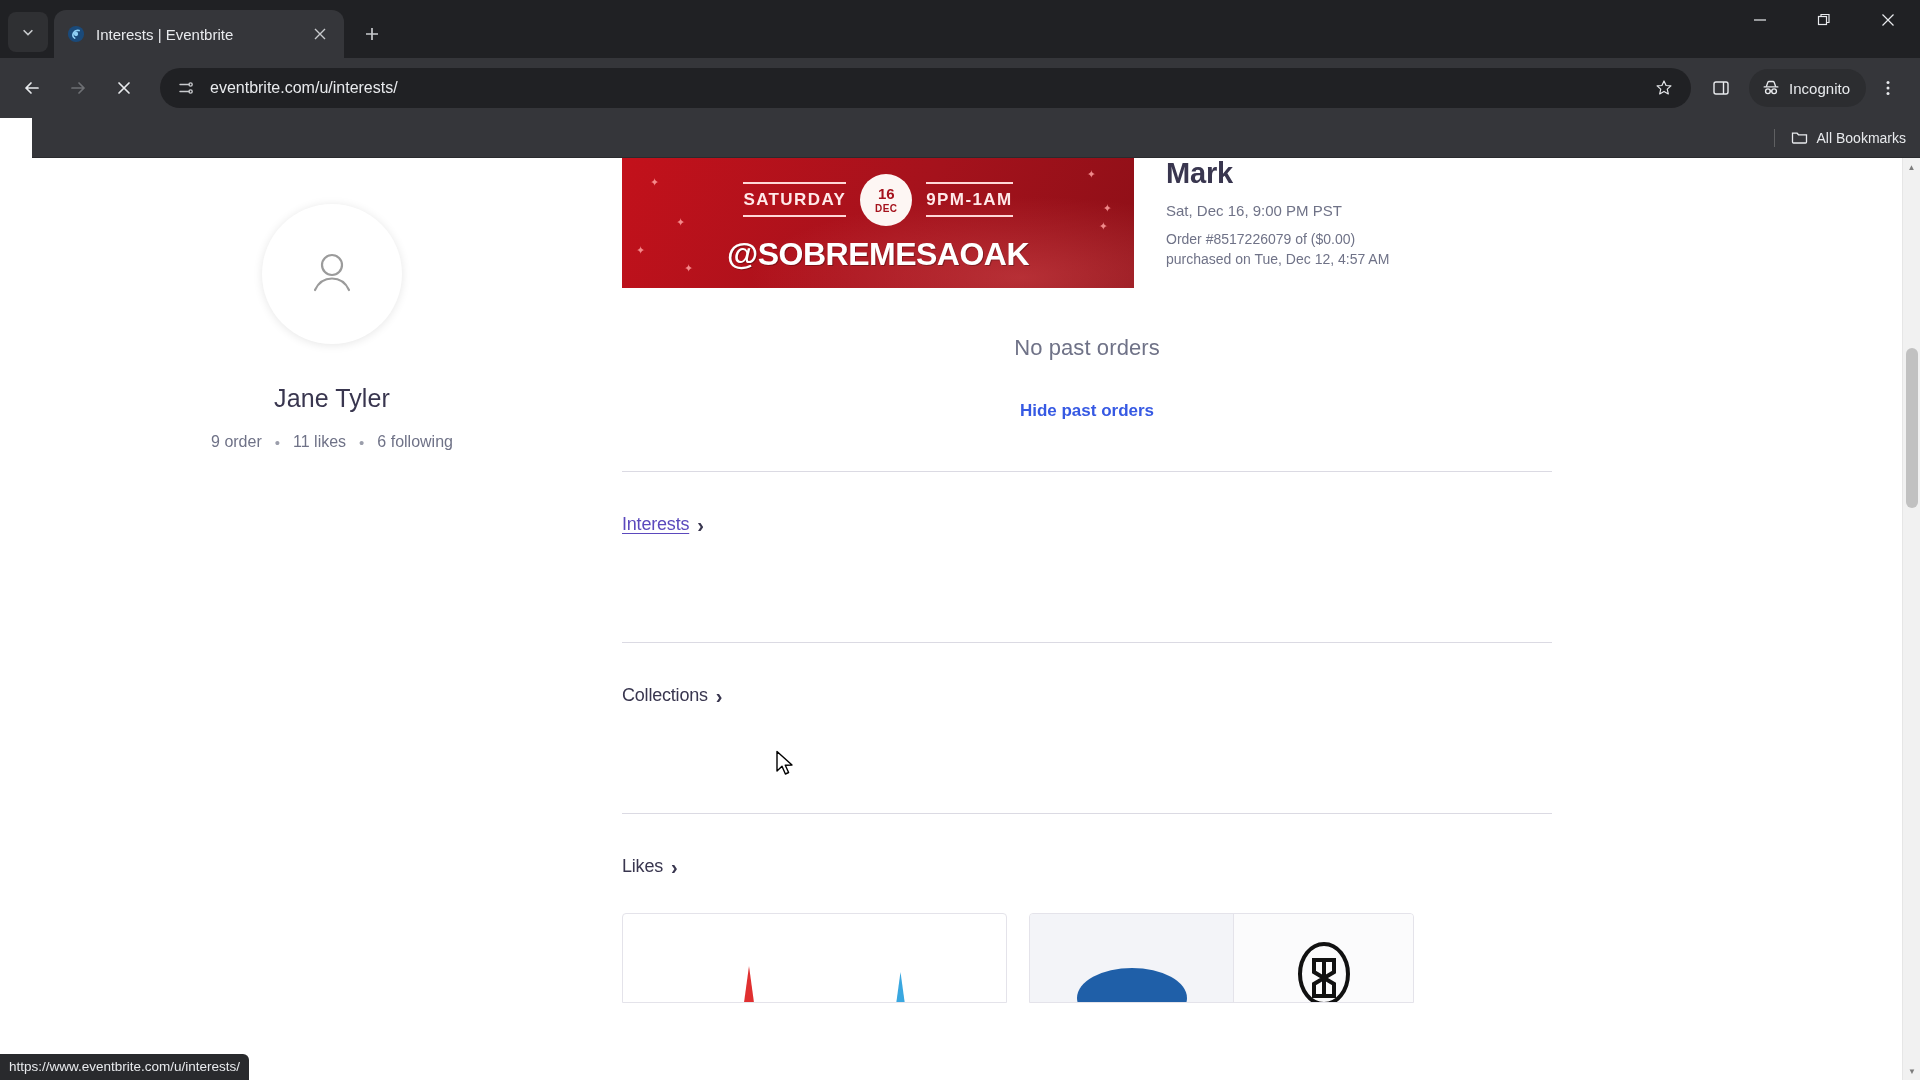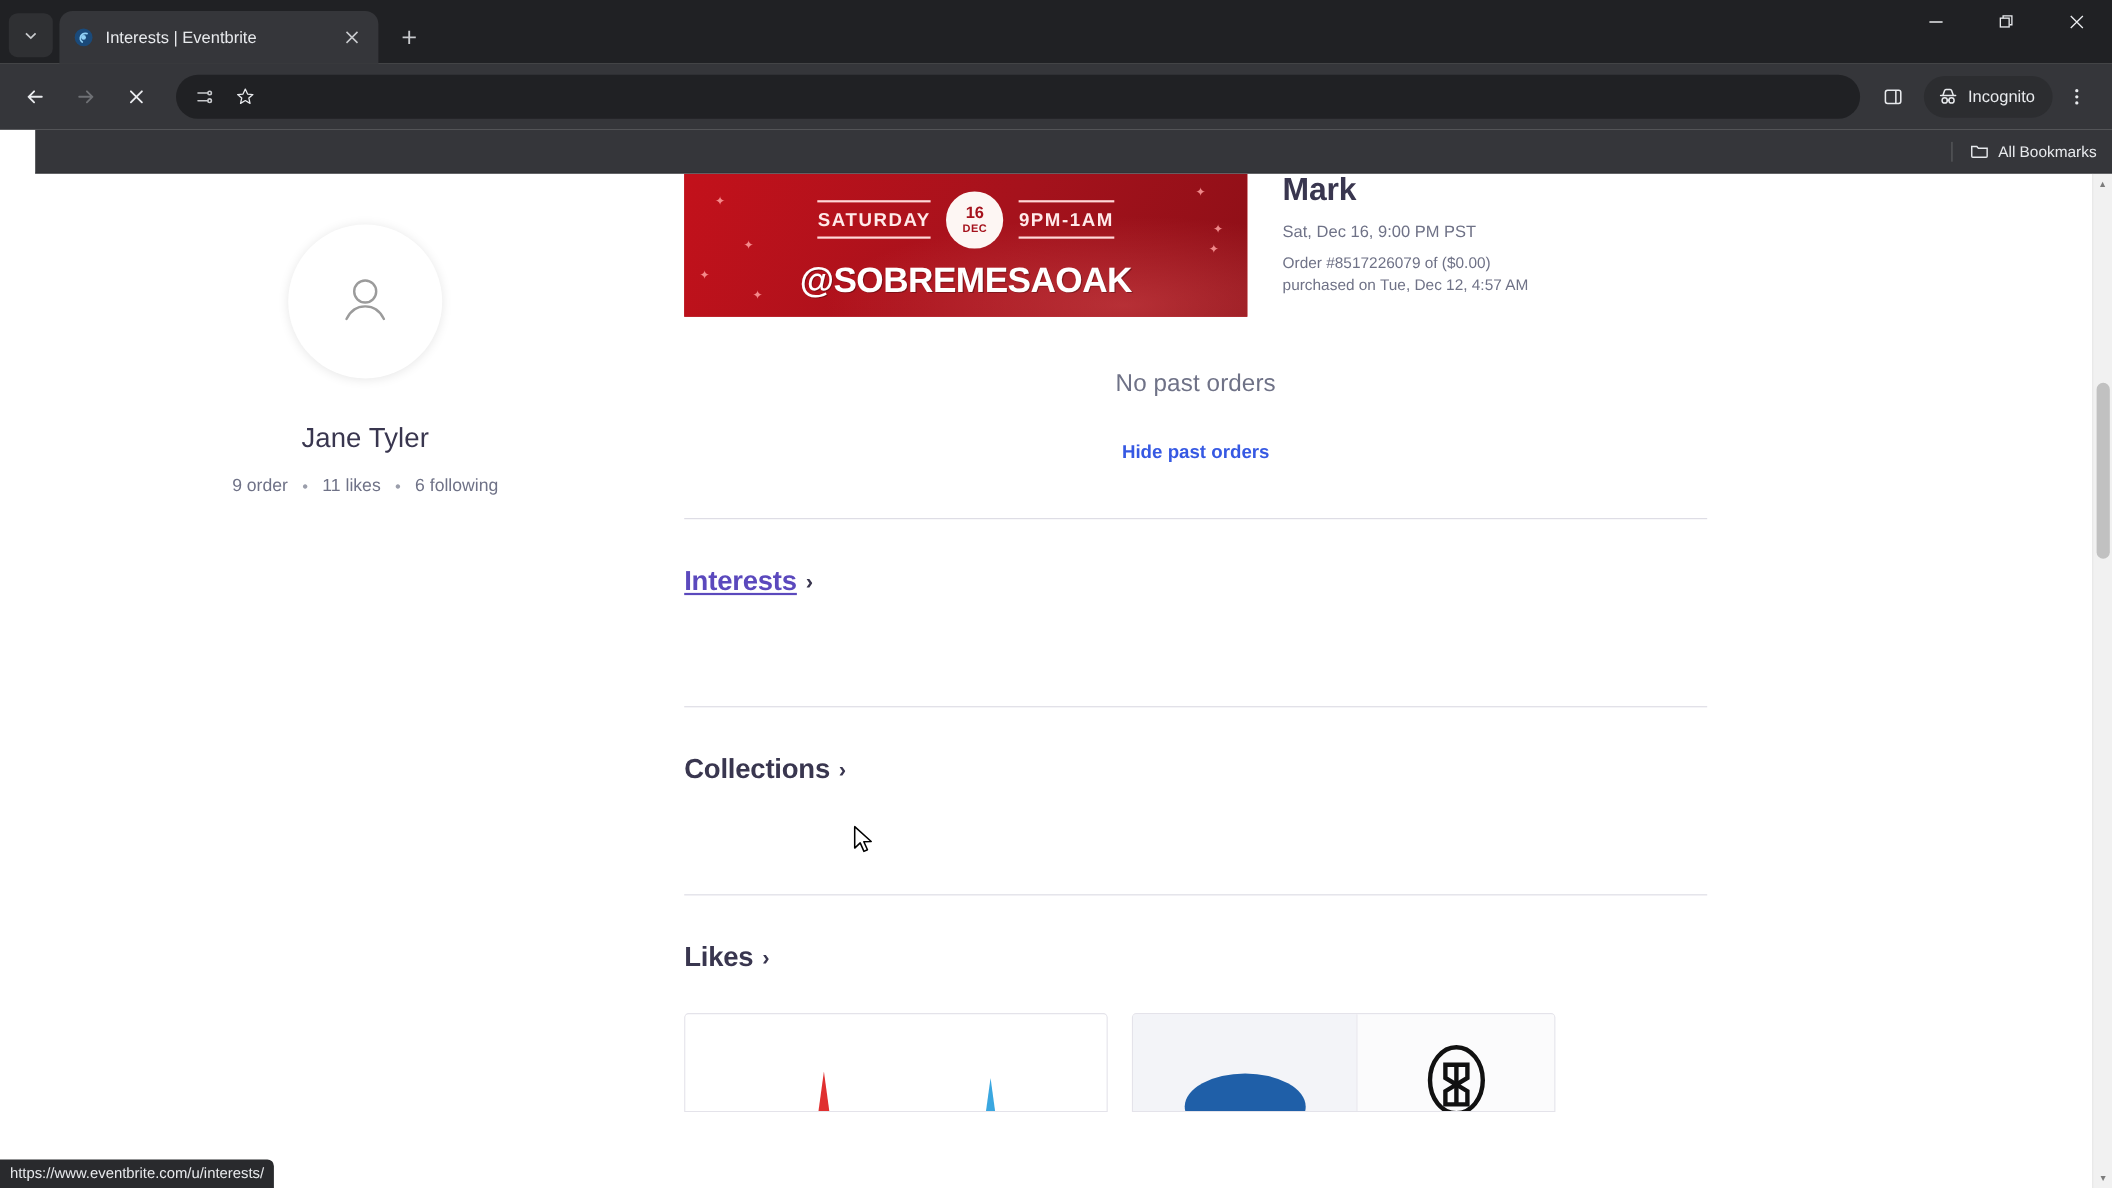--- a/index.html
+++ b/index.html
@@ -374,22 +374,22 @@
     padding: 42px 0 0 0;
     min-height: 150px;
   }
   .section-head {
     display: inline-flex;
     align-items: center;
     gap: 6px;
     text-decoration: none;
   }
   .section-head .label {
-    font-size: 25px;
-    font-weight: 700;
+    font-size: 18px;
+    font-weight: 400;
     color: #39364f;
     letter-spacing: -0.2px;
   }
   .section-head.visited .label {
     color: #5b49bd;
     text-decoration: underline;
     text-underline-offset: 3px;
   }
   .section-head .chev {
     font-size: 20px;
@@ -575,20 +575,21 @@
     </div>
 
     <div class="omnibox">
       <span class="omni-icon">
         <svg viewBox="0 0 16 16" fill="none" stroke="currentColor" stroke-width="1.4" stroke-linecap="round">
           <path d="M2 4.5h9M2 11.5h9"></path>
             <circle cx="12.6" cy="4.5" r="1.6"></circle>
             <circle cx="12.6" cy="11.5" r="1.6"></circle>
         </svg>
       </span>
+      <input class="omni-url" type="text" readonly="" value="eventbrite.com/u/interests/" style="">
       <span class="omni-star">
         <svg viewBox="0 0 20 20" fill="none" stroke="currentColor" stroke-width="1.3" stroke-linejoin="round">
             <path d="M10 2.2l2.3 5 5.4.5-4.1 3.6 1.2 5.3L10 13.8l-4.8 2.8 1.2-5.3L2.3 7.7l5.4-.5z"></path>
           </svg>
       </span>
     </div>
 
     <div class="tb-icon">
       <svg viewBox="0 0 18 18" fill="none" stroke="currentColor" stroke-width="1.4">
           <rect x="2" y="3" width="14" height="12" rx="2"></rect>

